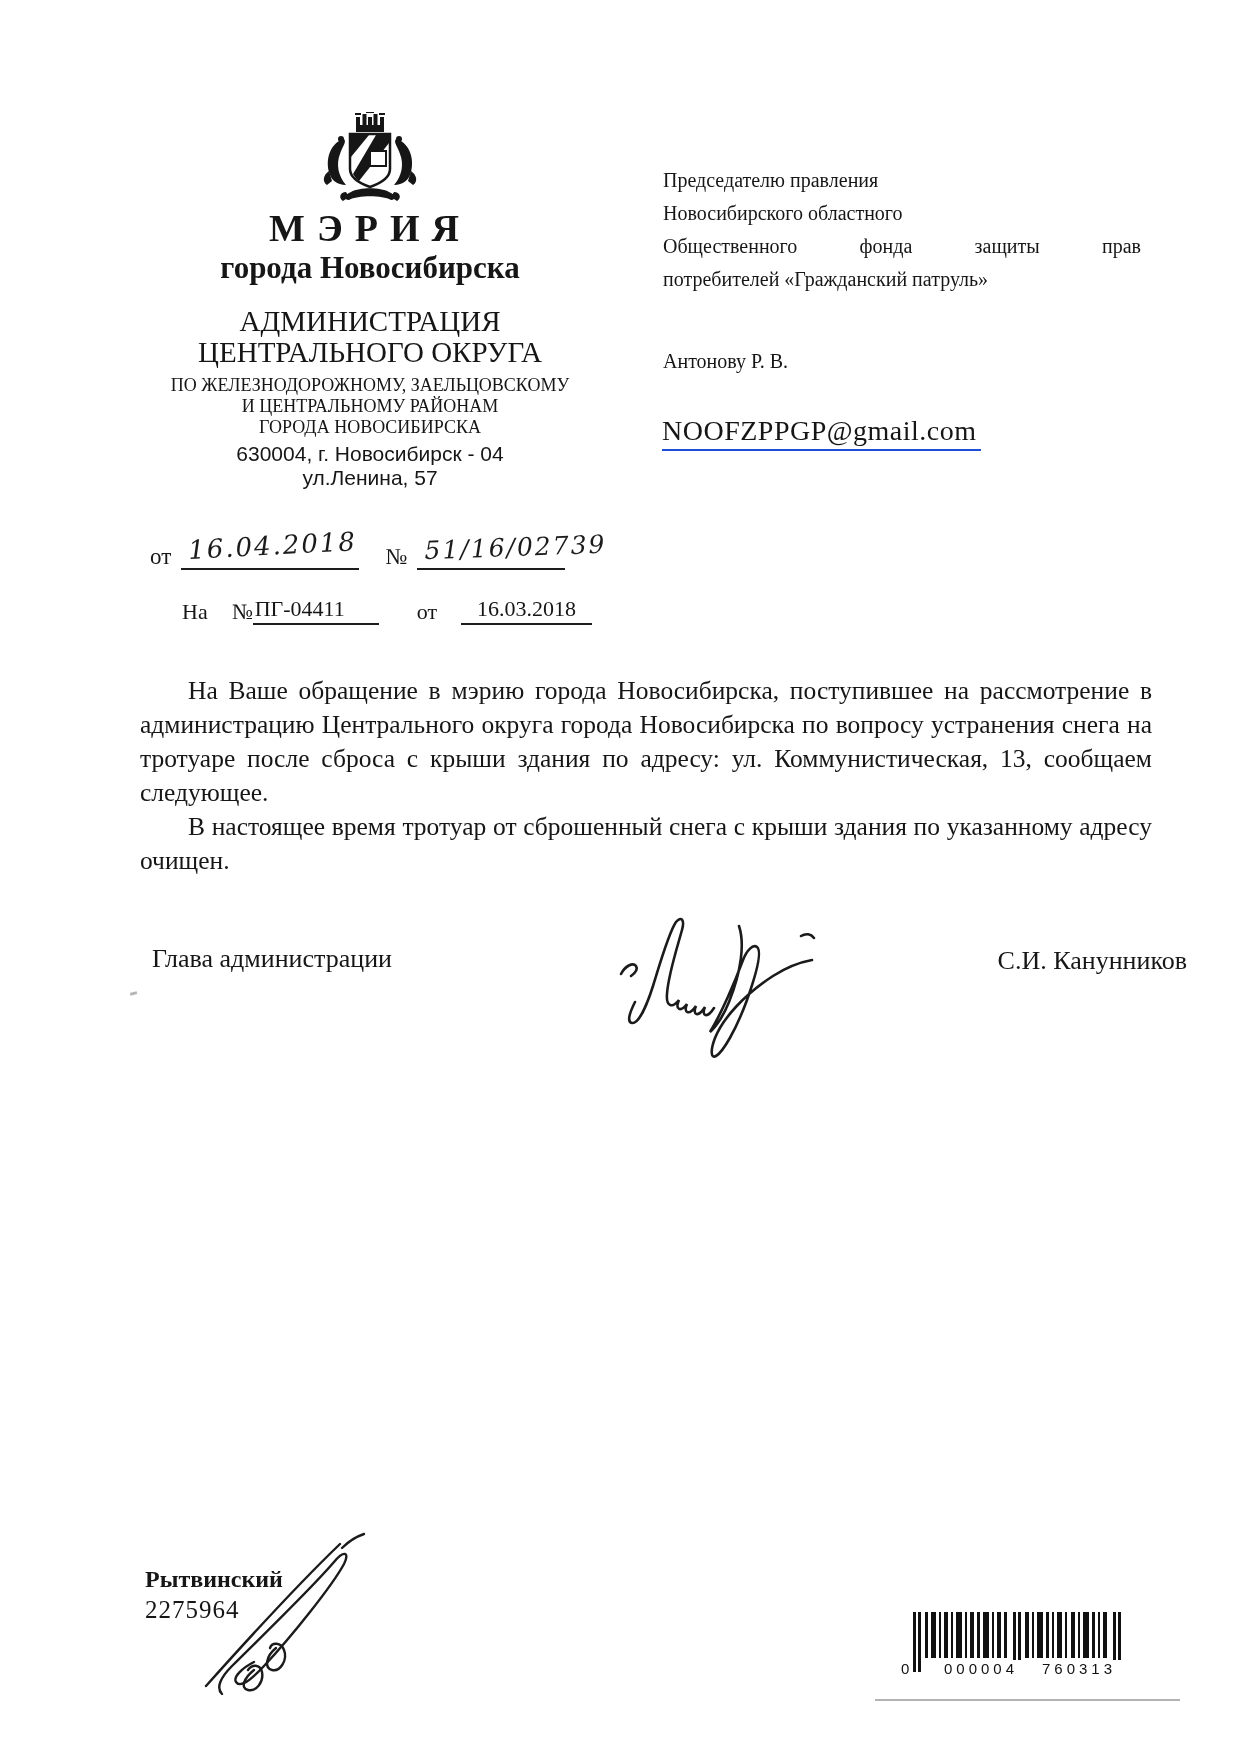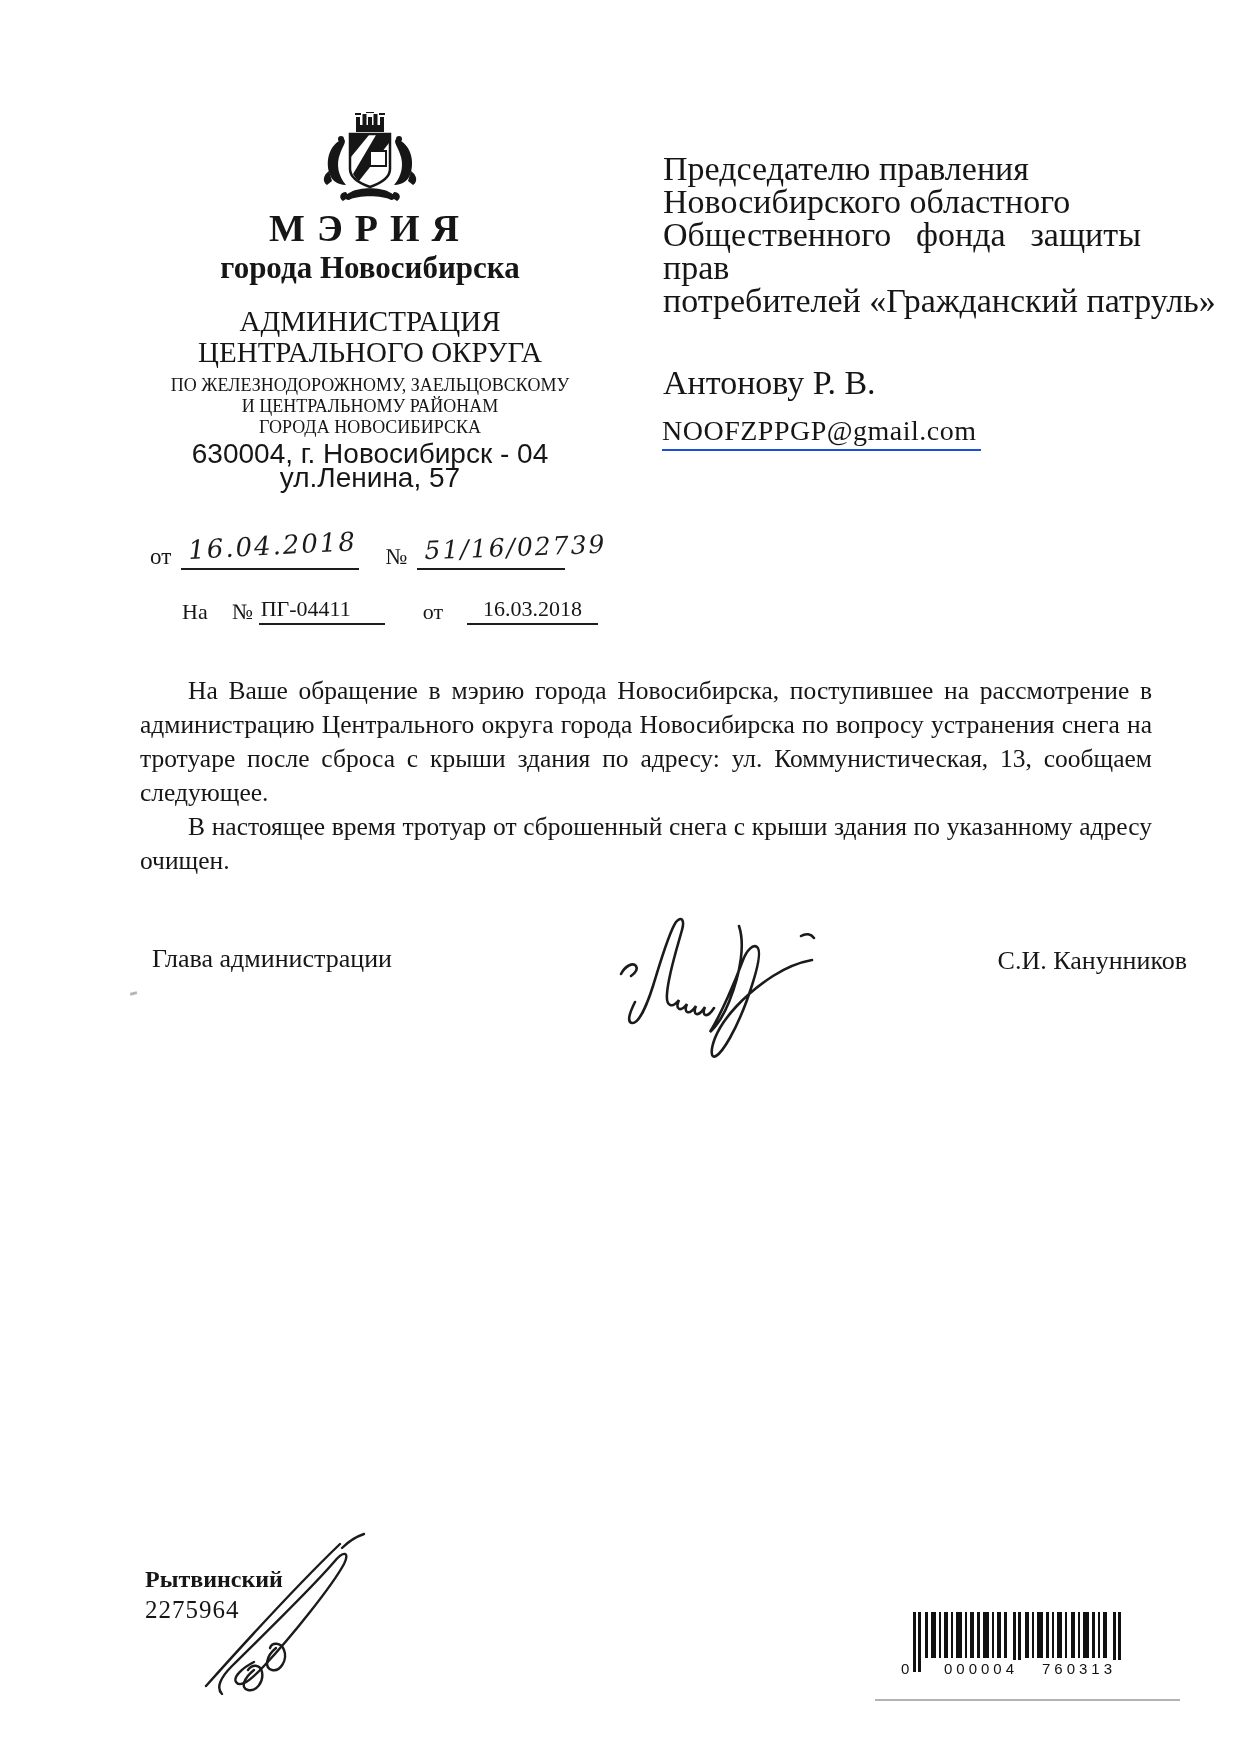--- a/index.html
+++ b/index.html
@@ -7,40 +7,40 @@
         font-family:"Liberation Serif",serif;color:#161616;}
   .abs{position:absolute;}
 
   
   .letterhead{left:110px;top:112px;width:520px;text-align:center;}
   .coat{display:block;margin:0 auto;}
   .org-1{font-size:38px;font-weight:bold;letter-spacing:12px;line-height:44px;}
   .org-2{font-size:31px;font-weight:bold;line-height:36px;}
   .dept{font-size:29px;line-height:31px;margin-top:20px;}
   .district{font-size:18px;line-height:21px;margin-top:7px;}
-  .addr{font-size:28px;line-height:24px;margin-top:4px;font-family:"Liberation Sans",sans-serif;}
+  .addr{font-size:21px;line-height:24px;margin-top:4px;font-family:"Liberation Sans",sans-serif;}
 
   
   .ref-row{left:150px;top:534px;width:460px;display:flex;align-items:flex-end;font-size:23px;}
   .uline{display:inline-block;border-bottom:2px solid #1d1d1d;height:34px;position:relative;}
   .u1{width:178px;margin-left:10px;}
   .u2{width:148px;margin-left:10px;}
   .hand{position:absolute;left:8px;bottom:3px;white-space:nowrap;
         font-family:"DejaVu Serif",serif;font-style:italic;font-size:26px;color:#1b1b1b;
         letter-spacing:2px;transform:rotate(-3deg);transform-origin:left bottom;}
   .no-lbl{margin-left:26px;}
   .reply-row{left:182px;top:596px;width:560px;display:flex;align-items:flex-end;font-size:22px;}
   .uline2{border-bottom:2px solid #1d1d1d;padding:0 4px 1px 2px;}
   .pad-r{padding-right:34px;}
-  .gap-s{margin-left:6px;}
+  .gap-s{margin-left:0;}
   .gap-m{margin-left:38px;}
   .gap-l{margin-left:24px;}
 
   
-  .recipient{left:663px;top:152px;width:478px;font-size:34px;line-height:33px;}
+  .recipient{left:663px;top:164px;width:478px;font-size:20px;line-height:33px;}
   .rec-line{white-space:nowrap;}
   .rec-just{white-space:normal;text-align:justify;text-align-last:justify;}
   .rec-name{margin-top:49px;}
   .email{left:662px;top:415px;font-size:28px;letter-spacing:0.5px;
          border-bottom:2px solid #1d4ed8;padding:0 4px 2px 0;}
 
   
   .body-text{left:140px;top:674px;width:1012px;font-size:25.5px;line-height:34px;text-align:justify;}
   .body-text p{margin:0;text-indent:48px;}
 

